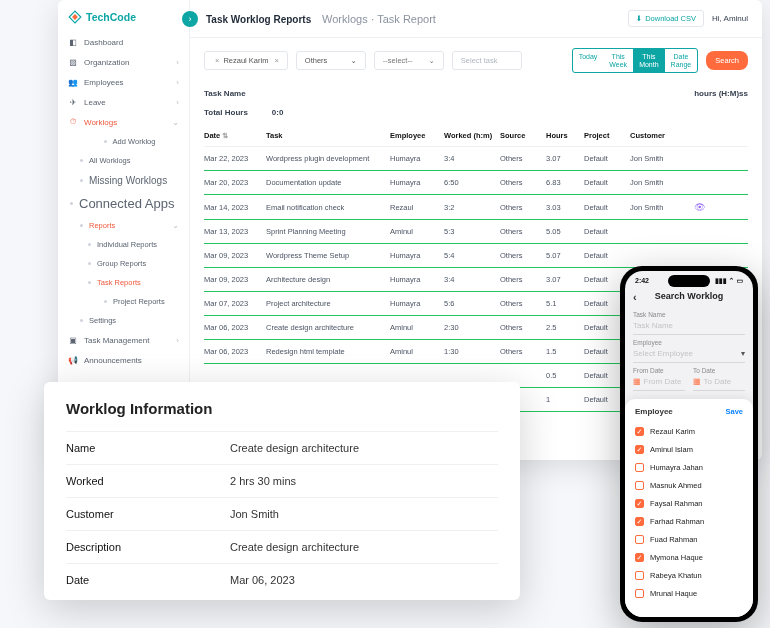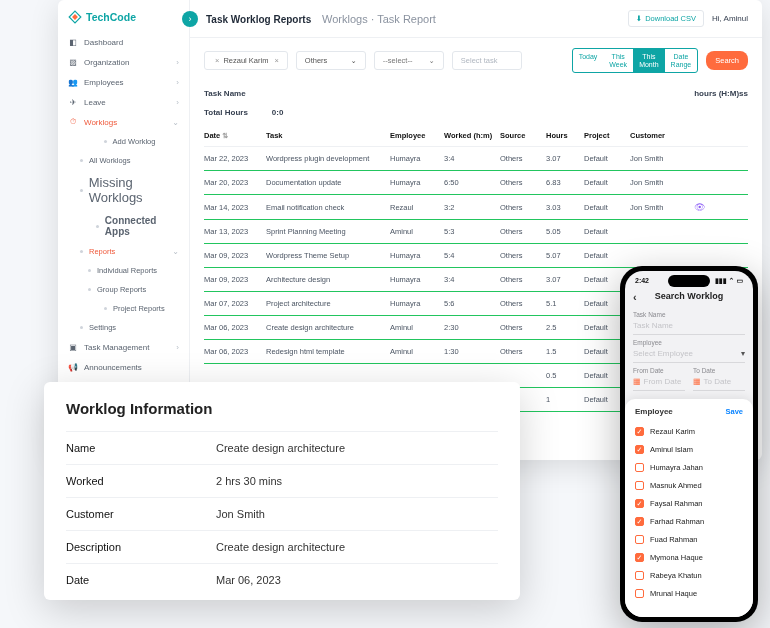--- a/index.html
+++ b/index.html
@@ -46,21 +46,21 @@
   .table { padding: 0 14px; }
   .thead, .trow { display:grid; grid-template-columns: 58px 120px 50px 52px 42px 34px 42px 60px 14px; align-items:center; gap:4px; }
   .thead { font-size:7.5px; font-weight:600; color:#111; padding:6px 0; border-bottom:1px solid #eef0f3; }
   .thead .sort::after { content:" ⇅"; font-size:7px; color:#999; }
   .trow { font-size:7.5px; color:#4b5563; padding:7px 0; border-bottom:1px solid #22c55e; }
   .eye { color:#8b5cf6; font-size:9px; }
 
   
   .info-card { position:absolute; left:44px; top:382px; width:476px; height:218px; background:#fff; border-radius:6px; box-shadow:0 10px 40px rgba(0,0,0,0.18); padding:18px 22px; }
   .info-card h2 { font-size:15px; font-weight:600; color:#222; margin-bottom:14px; }
-  .info-card .row { display:flex; padding:10px 0; border-top:1px solid #eef0f3; font-size:11px; }
+  .info-card .row { display:flex; padding:10px 0; border-top:1px solid #eef0f3; font-size:11px;gap:14px; }
   .info-card .row .lbl { width:150px; color:#111; font-weight:500; }
   .info-card .row .val { color:#333; }
 
   
   .phone { position:absolute; right:12px; top:266px; width:138px; height:356px; background:#000; border-radius:22px; padding:5px; box-shadow:0 12px 40px rgba(0,0,0,0.3); }
   .phone-screen { width:100%; height:100%; background:#f2f2f4; border-radius:18px; overflow:hidden; position:relative; display:flex; flex-direction:column; }
   .notch { position:absolute; top:4px; left:50%; transform:translateX(-50%); width:42px; height:12px; background:#000; border-radius:8px; z-index:3;}
   .statusb { display:flex; justify-content:space-between; padding:6px 10px 2px; font-size:7px; font-weight:600; color:#111; }
   .sb-icons { display:flex; gap:2px; align-items:center; }
   .ph-head { text-align:center; font-size:9px; font-weight:600; padding:4px 0 6px; color:#222; position:relative; }
@@ -121,40 +121,44 @@
           <span class="chev">⌄</span>
         </div>
         <div class="nav-item" style="padding-left: 22px; font-size: 7.5px; justify-content: center;">
           <span class="dot"></span>
           <span>Add Worklog</span>
         </div>
         <div class="nav-item" style="padding-left: 22px; font-size: 7.5px;">
           <span class="dot"></span>
           <span>All Worklogs</span>
         </div>
-        <div class="nav-item" style="padding-left: 22px; font-size: 13px;">
+        <div class="nav-item" style="padding-left: 22px; font-size: 10px;">
           <span class="dot"></span>
           <span>Missing Worklogs</span>
         </div>
-        <div class="nav-item" style="padding-left: 38px; font-size: 10px; font-weight: bold;">
+        <div class="nav-item" style="padding-left: 12px; font-size: 13px;">
           <span class="dot"></span>
           <span>Connected Apps</span>
         </div>
         <div class="nav-item active" style="padding-left: 22px; font-size: 7.5px;">
           <span class="dot"></span>
           <span>Reports</span>
           <span class="chev">⌄</span>
         </div>
         <div class="nav-item" style="padding-left: 30px; font-size: 7.5px;">
           <span class="dot"></span>
           <span>Individual Reports</span>
         </div>
         <div class="nav-item" style="padding-left: 30px; font-size: 7.5px;">
           <span class="dot"></span>
           <span>Group Reports</span>
+        </div>
+        <div class="nav-item active" style="padding-left: 30px; font-size: 7.5px;">
+          <span class="dot"></span>
+          <span>Task Reports</span>
         </div>
         <div class="nav-item" style="padding-left: 46px; font-size: 7.5px;">
           <span class="dot"></span>
           <span>Project Reports</span>
         </div>
         <div class="nav-item" style="padding-left: 22px; font-size: 7.5px;">
           <span class="dot"></span>
           <span>Settings</span>
         </div>
         <div class="nav-item">

